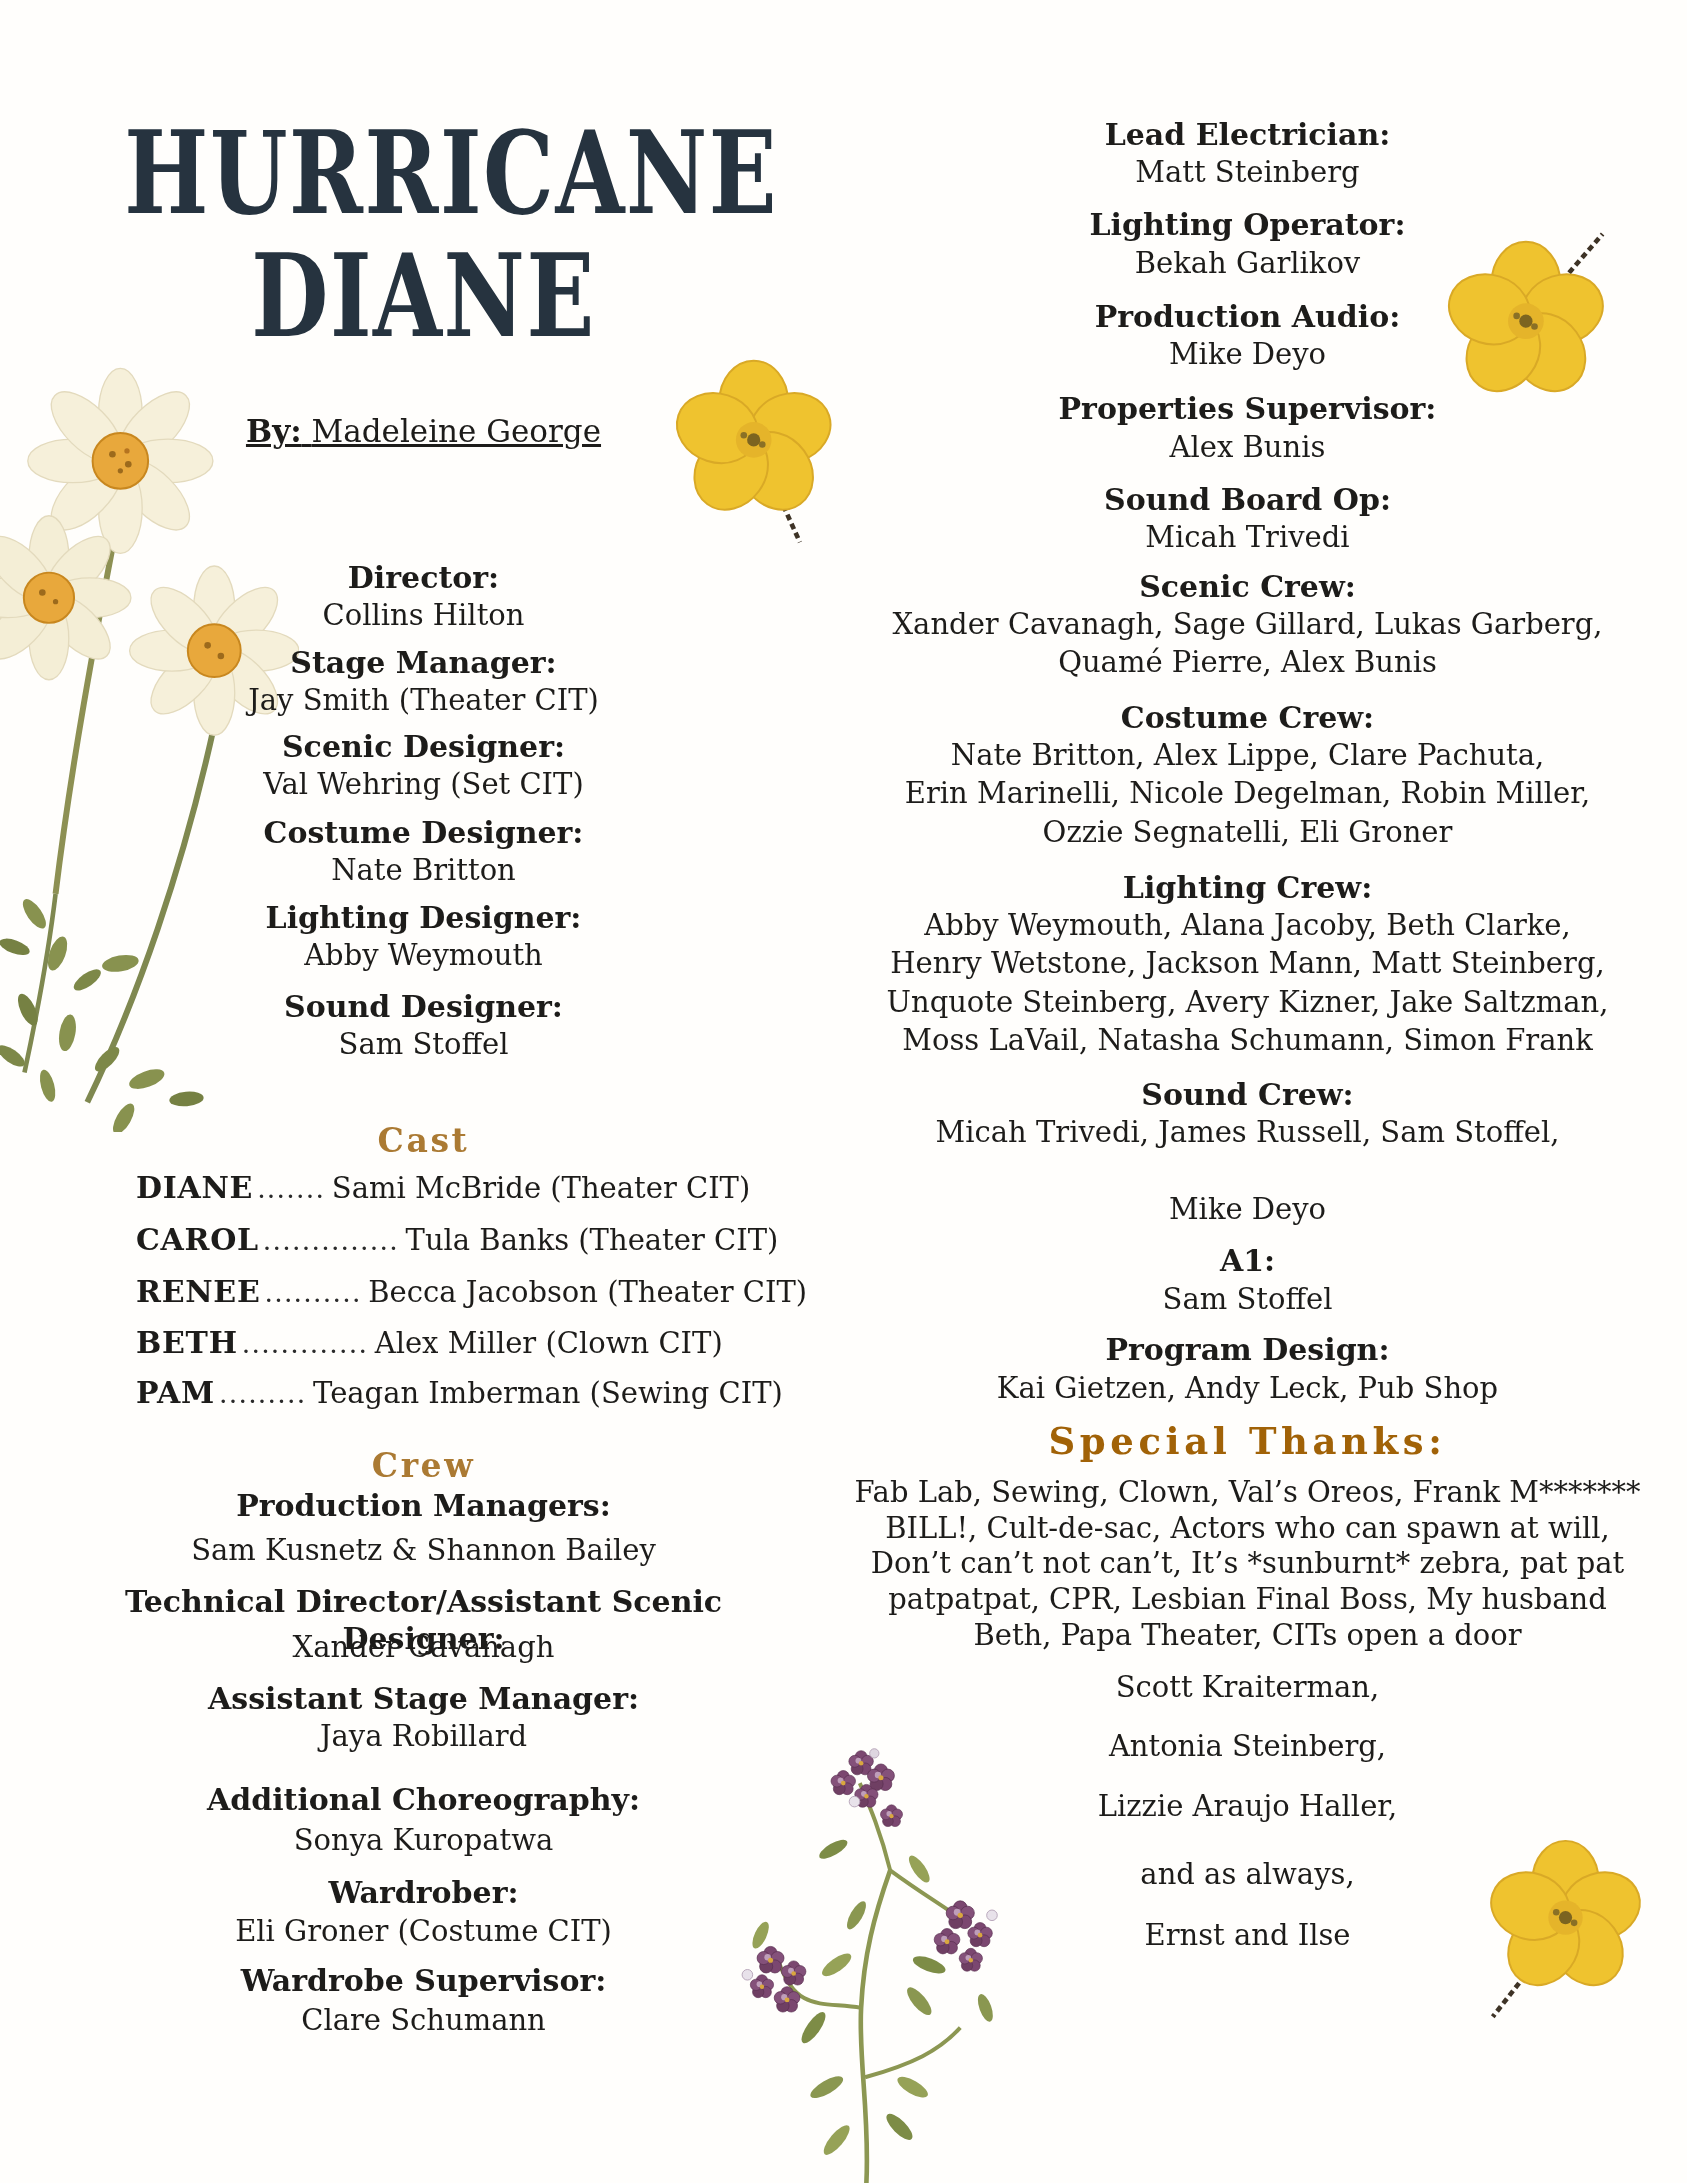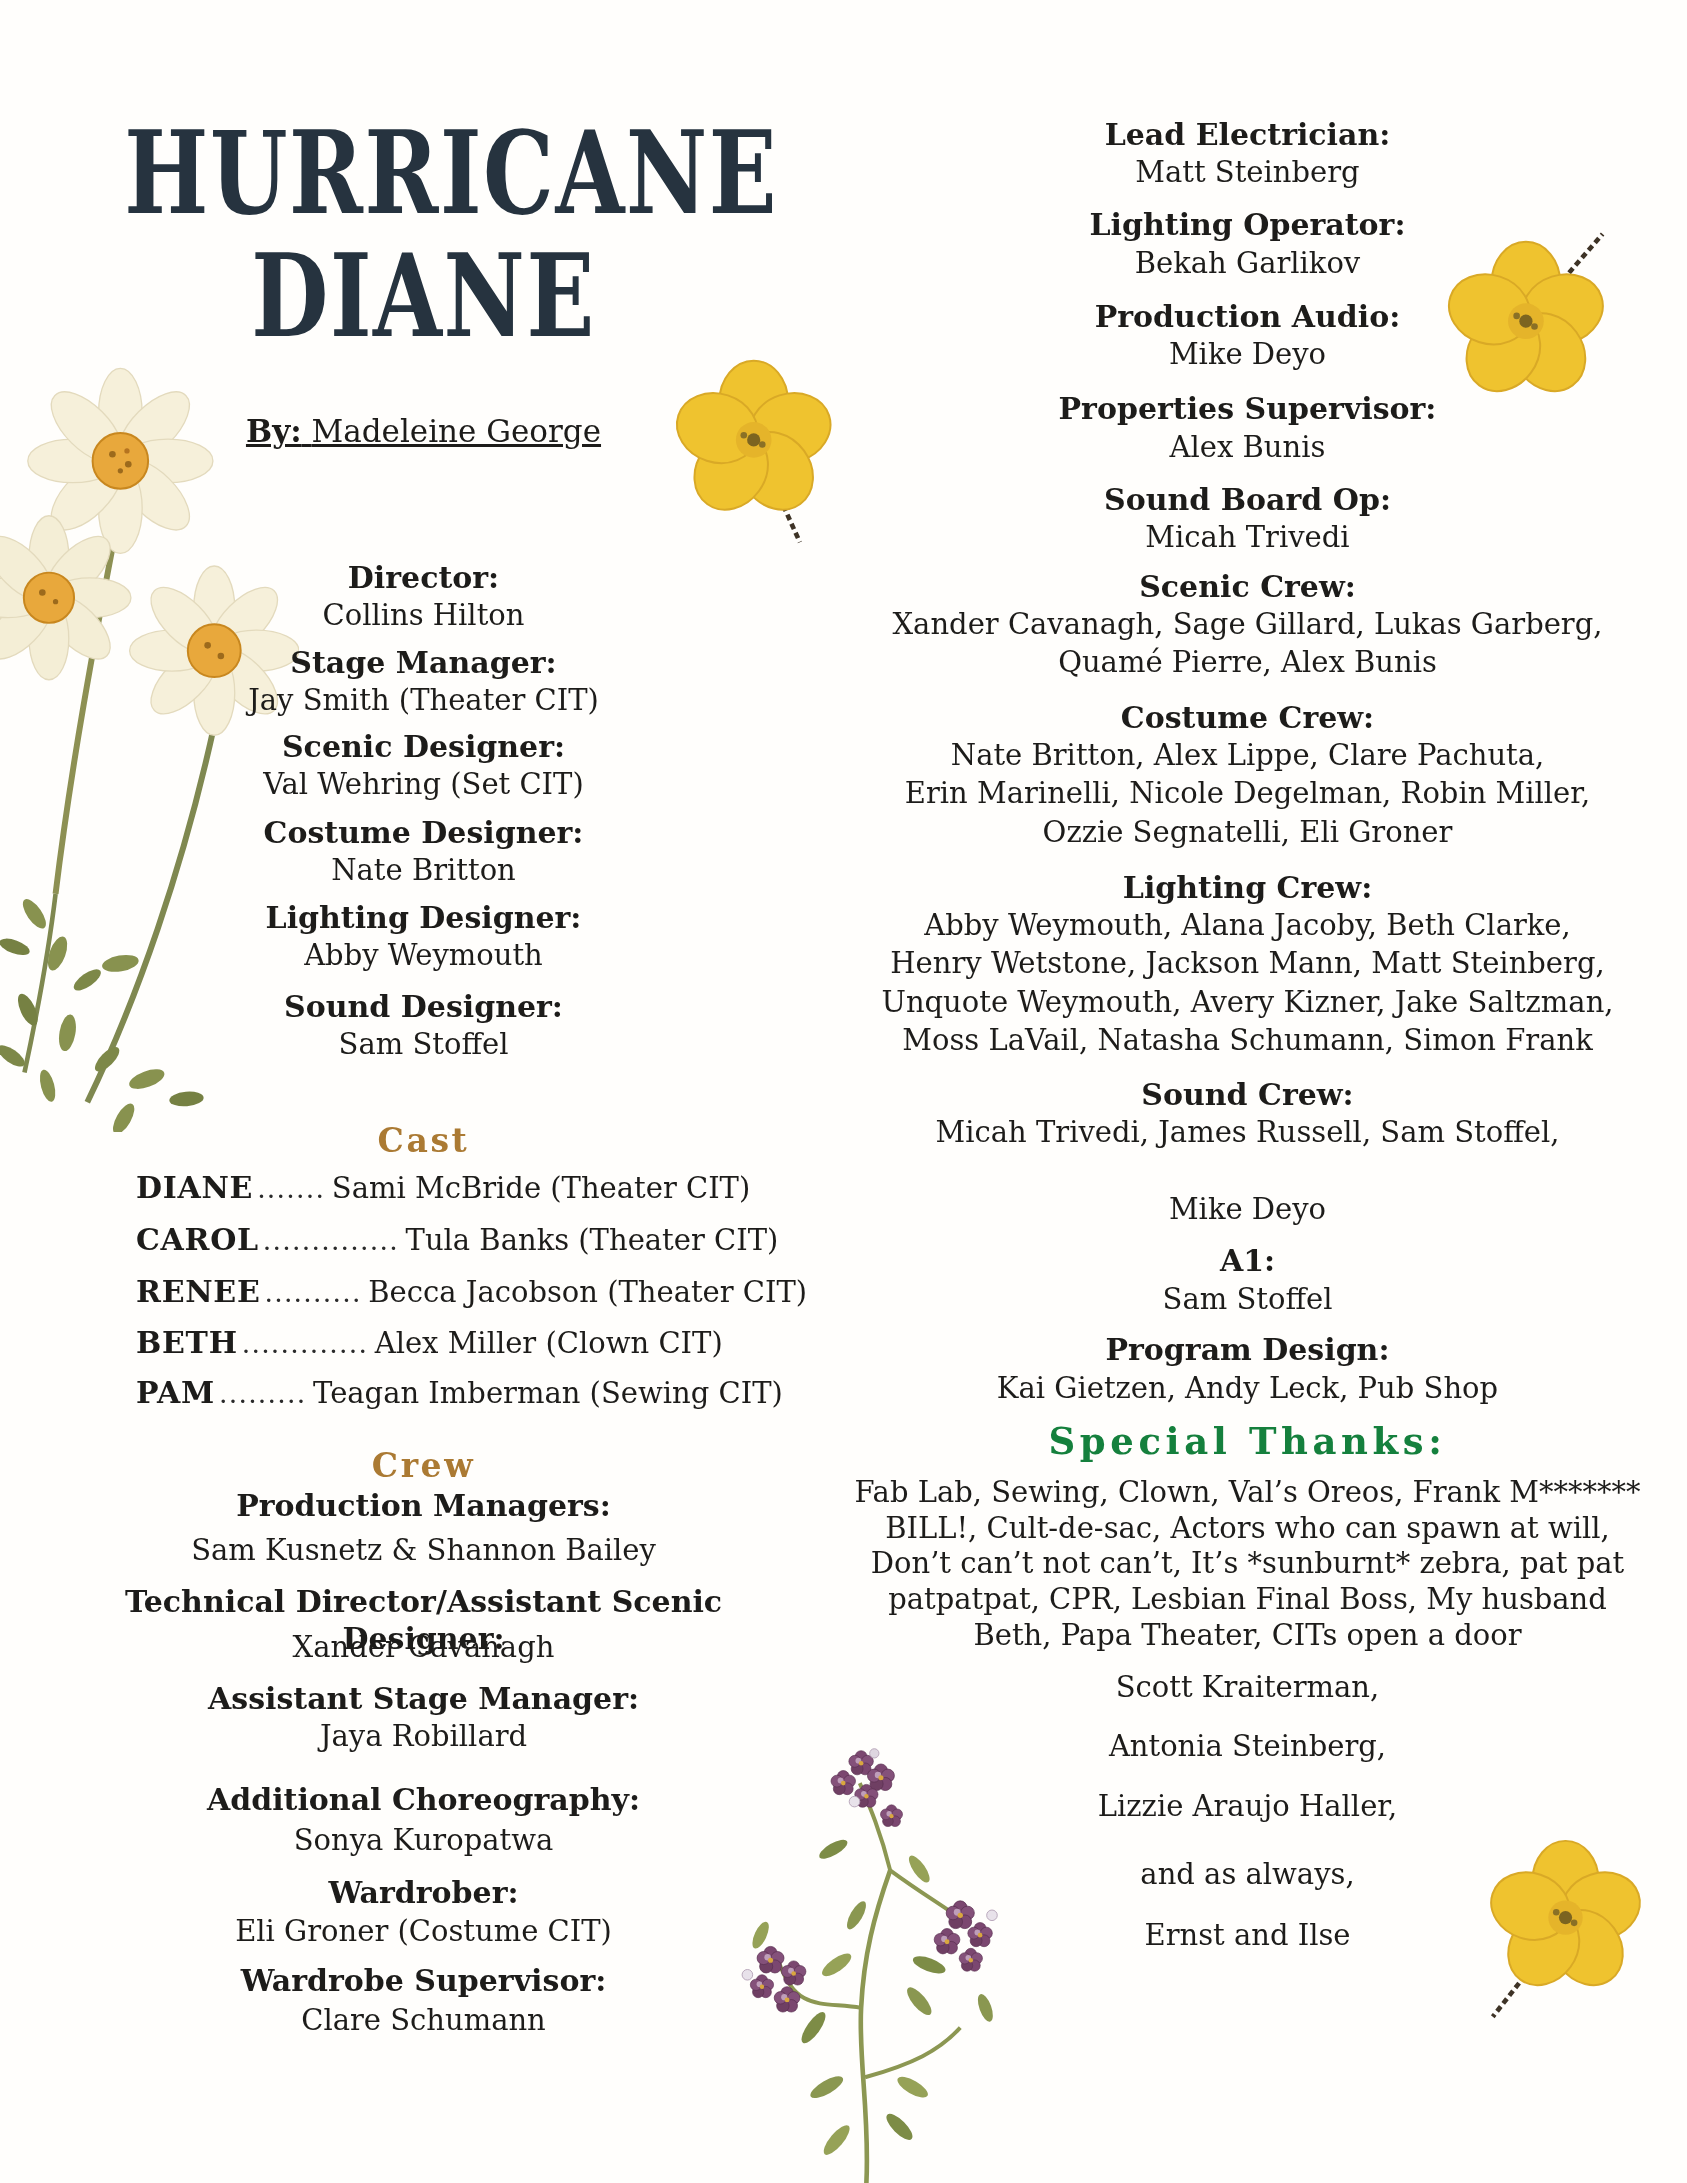--- a/index.html
+++ b/index.html
@@ -9,21 +9,21 @@
   .col-left{left:40px;width:767px;}
   .col-right{left:847px;width:801px;}
   .blk{position:absolute;left:0;width:100%;text-align:center;line-height:1.08;}
   .title{font-weight:bold;color:#26333f;font-size:114px;line-height:123px;letter-spacing:2px;
          transform:scaleX(0.78);transform-origin:50% 0;}
   .byline{font-size:31px;}
   .byline .by{font-weight:bold;}
   .role{font-weight:bold;font-size:30px;line-height:38px;}
   .name{font-size:29px;line-height:36px;}
   .gold-head{font-weight:bold;font-size:33px;color:#ab7a33;letter-spacing:2.6px;}
-  .gold-head-big{font-weight:bold;font-size:37px;color:#15803d;letter-spacing:4.6px;}
+  .gold-head-big{font-weight:bold;font-size:37px;color:#a16207;letter-spacing:4.6px;}
   .cast-row{text-align:left;padding-left:96px;font-size:29px;}
   .cchar{font-weight:bold;font-size:30px;letter-spacing:0.7px;}
   .cdots{font-size:26.5px;letter-spacing:1.3px;margin:0 6.6px 0 4px;color:#2a2a2a;}
   .crew-role{font-weight:bold;font-size:30px;line-height:37px;}
   .thanks-line{font-size:29px;line-height:36px;}
   .deco{position:absolute;}
 </style>
 </head>
 <body>
 
@@ -305,21 +305,21 @@
     <div class="blk name" style="top:644px;">Quamé Pierre, Alex Bunis</div>
 
     <div class="blk role" style="top:699px;">Costume Crew:</div>
     <div class="blk name" style="top:737px;">Nate Britton, Alex Lippe, Clare Pachuta,</div>
     <div class="blk name" style="top:775px;">Erin Marinelli, Nicole Degelman, Robin Miller,</div>
     <div class="blk name" style="top:814px;">Ozzie Segnatelli, Eli Groner</div>
 
     <div class="blk role" style="top:869px;">Lighting Crew:</div>
     <div class="blk name" style="top:907px;">Abby Weymouth, Alana Jacoby, Beth Clarke,</div>
     <div class="blk name" style="top:945px;">Henry Wetstone, Jackson Mann, Matt Steinberg,</div>
-    <div class="blk name" style="top:984px;">Unquote Weymouth, Avery Kizner, Jake Saltzman,</div>
+    <div class="blk name" style="top:984px;">Unquote Steinberg, Avery Kizner, Jake Saltzman,</div>
     <div class="blk name" style="top:1022px;">Moss LaVail, Natasha Schumann, Simon Frank</div>
 
     <div class="blk role" style="top:1076px;">Sound Crew:</div>
     <div class="blk name" style="top:1114px;">Micah Trivedi, James Russell, Sam Stoffel,</div>
     <div class="blk name" style="top:1191px;">Mike Deyo</div>
 
     <div class="blk role" style="top:1242px;">A1:</div>
     <div class="blk name" style="top:1281px;">Sam Stoffel</div>
 
     <div class="blk role" style="top:1331px;">Program Design:</div>

